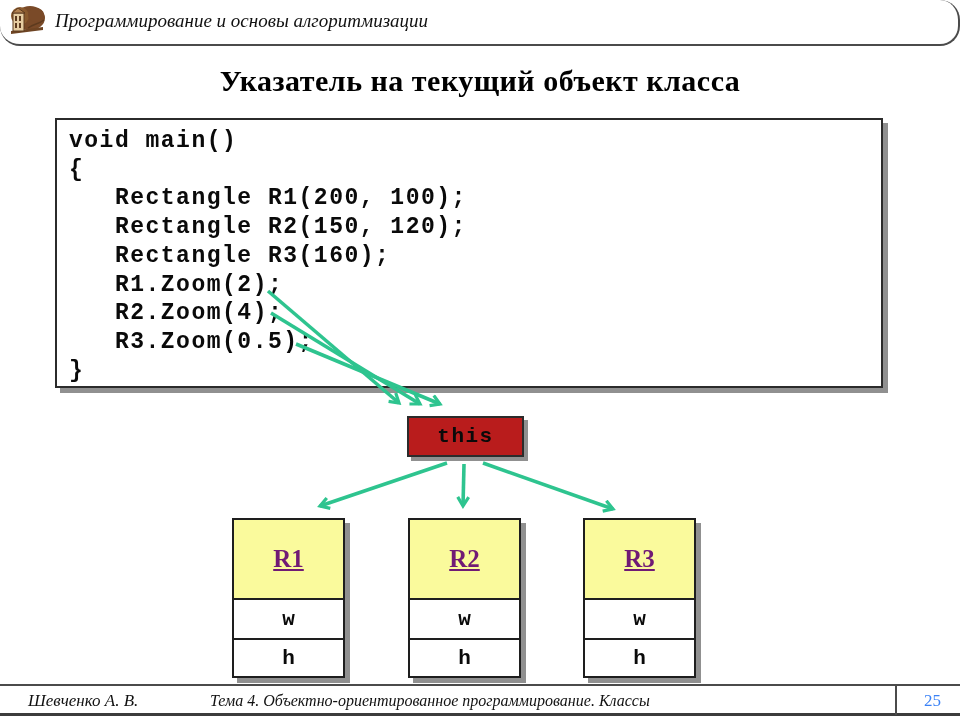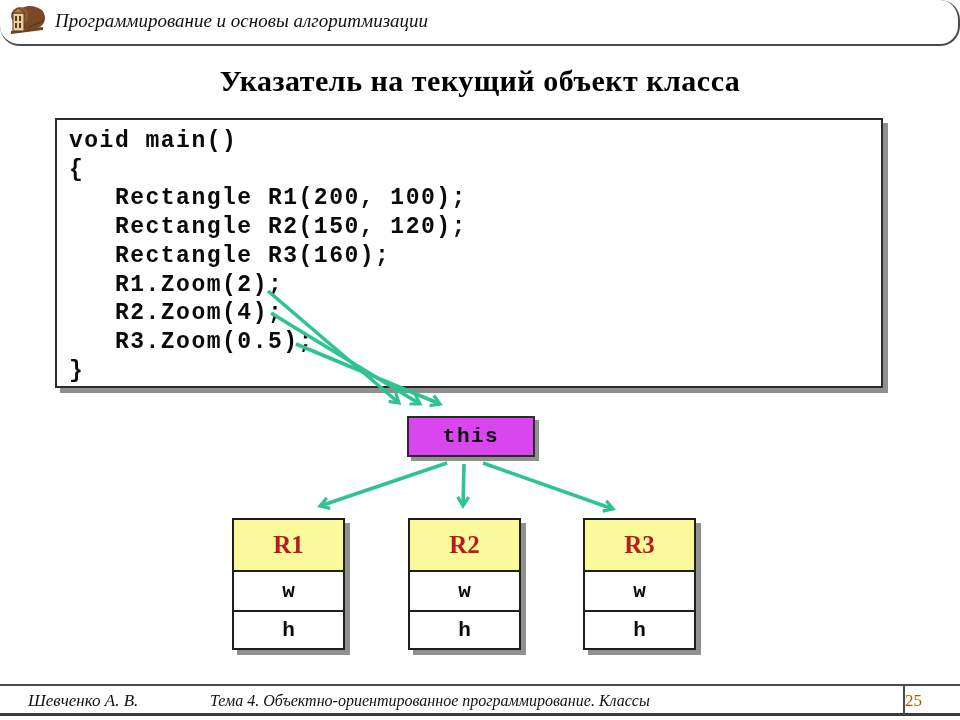--- a/index.html
+++ b/index.html
@@ -23,46 +23,46 @@
           padding:7px 0 0 12px;}
   .code-line{font-family:"Liberation Mono",monospace;font-weight:bold;font-size:23px;
           line-height:28.7px;letter-spacing:1.5px;white-space:pre;color:#0a0a0a;}
 
   
   .arrows{position:absolute;left:0;top:0;width:960px;height:720px;z-index:5;pointer-events:none;}
   .arrow{stroke:var(--arrow);stroke-width:3.6;fill:none;}
   .arrow-head{stroke:var(--arrow);stroke-width:3.2;fill:none;}
 
   
-  .this-box{position:absolute;left:407px;top:416px;width:128px;height:41px;box-sizing:border-box;
-          background:#d946ef;border:2px solid #2b2b2b;box-shadow:4px 4px 0 #909090;
+  .this-box{position:absolute;left:407px;top:416px;width:117px;height:41px;box-sizing:border-box;
+          background:#b91c1c;border:2px solid #2b2b2b;box-shadow:4px 4px 0 #909090;
           display:flex;align-items:center;justify-content:center;
           font-family:"Liberation Mono",monospace;font-weight:bold;font-size:21px;
           letter-spacing:1.5px;color:#0a0a0a;}
 
   
   .obj{position:absolute;top:518px;width:113px;box-sizing:border-box;background:#fff;
           border:2px solid #1e1e1e;box-shadow:5px 5px 0 #909090;}
   .obj-r1{left:232px;} .obj-r2{left:408px;} .obj-r3{left:583px;}
-  .obj-header{height:52px;box-sizing:border-box;background:var(--object_header);
+  .obj-header{height:80px;box-sizing:border-box;background:var(--object_header);
           border-bottom:2px solid #1e1e1e;display:flex;align-items:center;justify-content:center;
-          font-weight:bold;font-size:25px;color:#b91c1c;}
+          font-weight:bold;font-size:25px;color:#701a75;text-decoration:underline;}
   .obj-field{height:38px;box-sizing:border-box;display:flex;align-items:center;justify-content:center;
           font-family:"Liberation Mono",monospace;font-weight:bold;font-size:21px;color:#0a0a0a;}
   .obj-field + .obj-field{border-top:2px solid #1e1e1e;}
 
   
   .footer{position:absolute;left:0;top:684px;width:960px;height:32px;box-sizing:border-box;
           border-top:2px solid #4b4b4b;border-bottom:3px solid #3c3c3c;background:#fff;}
   .footer-author{position:absolute;left:28px;top:0;height:21px;line-height:29px;
           font-style:italic;font-size:17px;color:#111;}
   .footer-topic{position:absolute;left:210px;top:0;height:29px;line-height:29px;
           font-style:italic;font-size:16px;color:#111;}
   .footer-page{position:absolute;right:0;top:0;width:55px;height:29px;line-height:29px;
-          border-left:2px solid #4b4b4b;font-size:17px;color:#a16207;}
+          border-left:2px solid #4b4b4b;text-align:center;font-size:17px;color:#3b82f6;padding-left:8px;}
 </style>
 </head>
 <body>
 
 <div class="slide">
 
   <div class="header">
     <svg class="logo" viewBox="0 0 38 33">
       <ellipse cx="22" cy="14" rx="15" ry="12" fill="#7a4a28"></ellipse>
       <ellipse cx="12" cy="12" rx="9" ry="9" fill="#8a5a2e"></ellipse>

